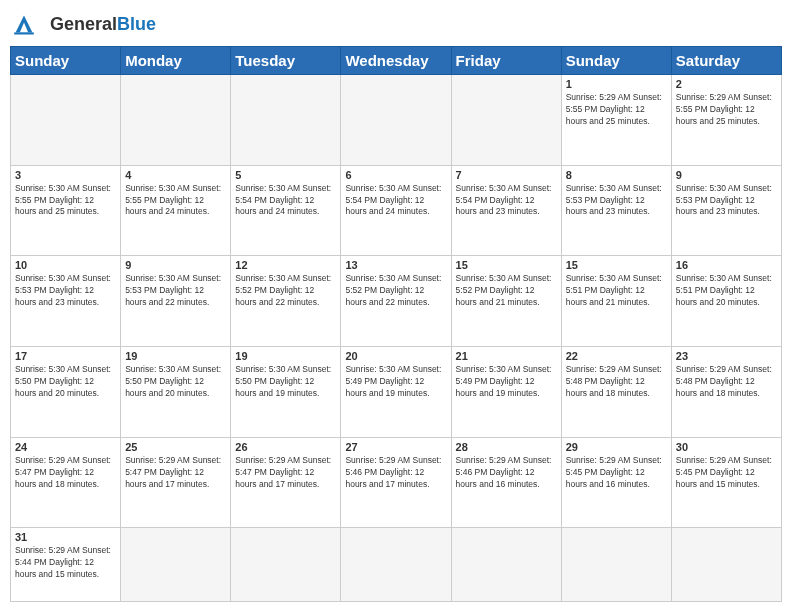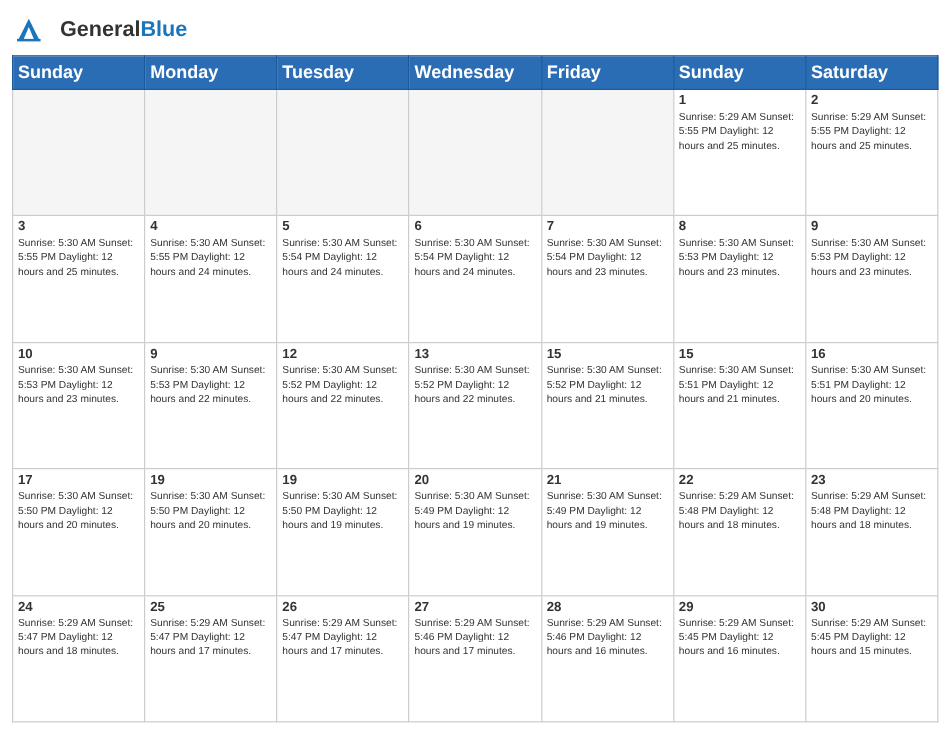--- a/index.html
+++ b/index.html
@@ -340,15 +340,30 @@
 and 16 minutes.</div>
           </td>
           <td>
             <span class="day-number">30</span>
             <div class="day-info">Sunrise: 5:29 AM
 Sunset: 5:45 PM
 Daylight: 12 hours
 and 15 minutes.</div>
           </td>
         </tr>
+        <tr class="last-row">
+          <td>
+            <span class="day-number">31</span>
+            <div class="day-info">Sunrise: 5:29 AM
+Sunset: 5:44 PM
+Daylight: 12 hours
+and 15 minutes.</div>
+          </td>
+          <td class="empty"></td>
+          <td class="empty"></td>
+          <td class="empty"></td>
+          <td class="empty"></td>
+          <td class="empty"></td>
+          <td class="empty"></td>
+        </tr>
       </tbody>
   </table>
 </div>
 
 </body></html>

